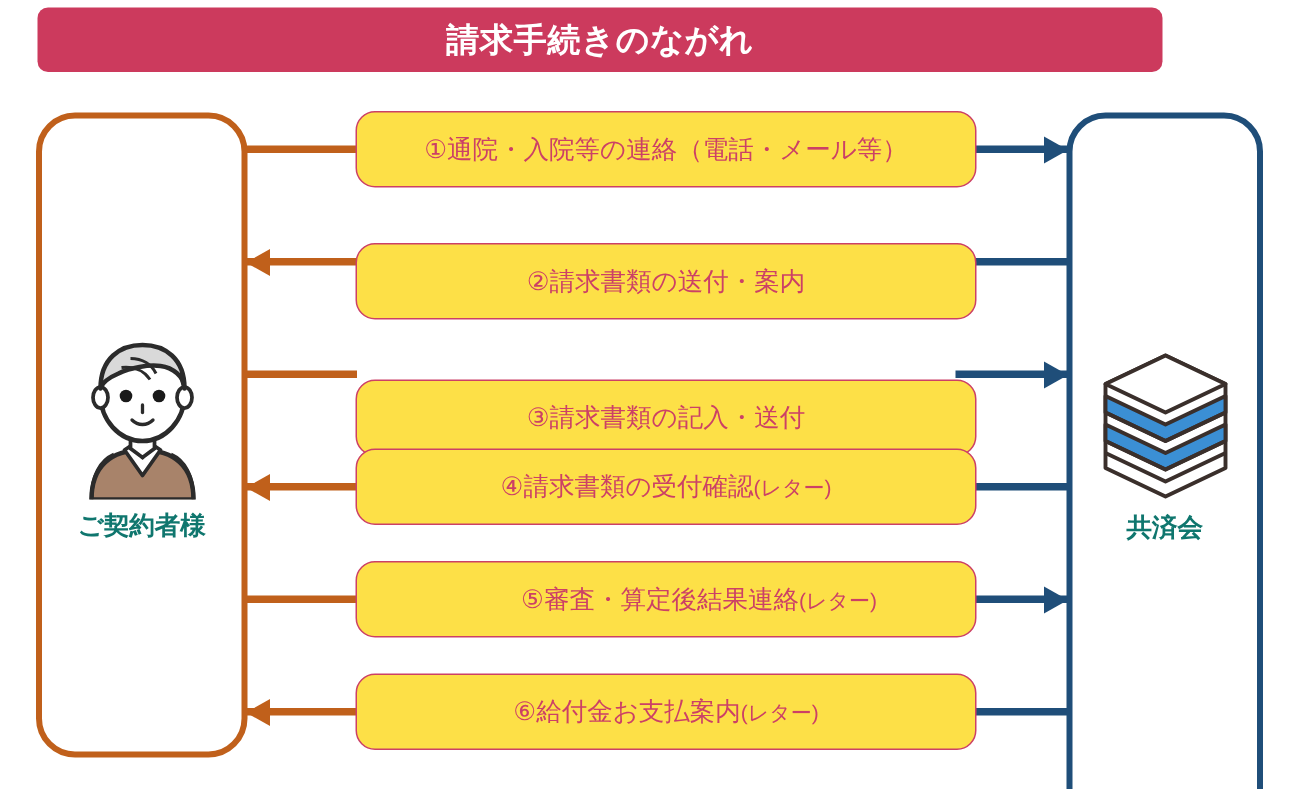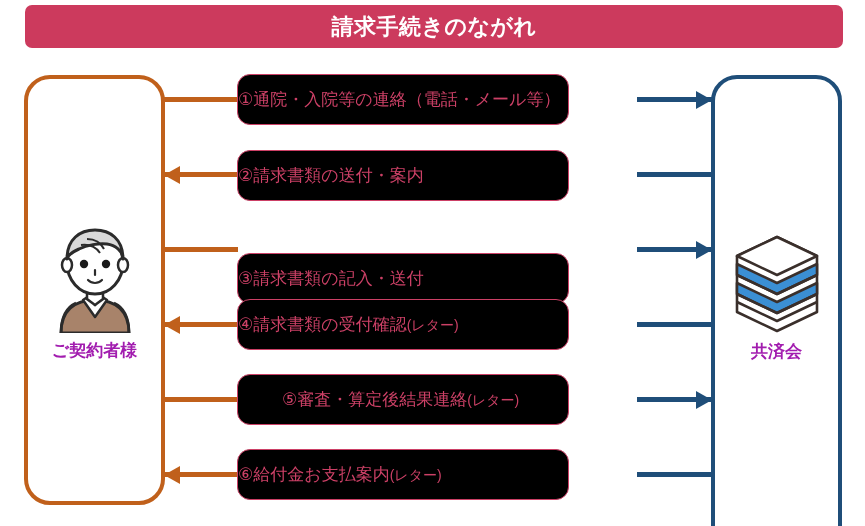--- a/index.html
+++ b/index.html
@@ -11,21 +11,21 @@
     width: 865px; height: 526px;
     position: relative;
     font-family: "Liberation Sans", "DejaVu Sans", sans-serif;
     overflow: hidden;
   }
 
   
   #title-bar {
     position: absolute;
     left: 25px; top: 5px;
-    width: 818px; height: 43px;
+    width: 750px; height: 43px;
     background: #cc3a5d;
     border-radius: 7px;
     display: flex;
     align-items: center;
     justify-content: center;
   }
   #title-text {
     color: #ffffff;
     font-size: 22px;
     font-weight: bold;
@@ -55,35 +55,36 @@
     display: flex;
     flex-direction: column;
     align-items: center;
   }
   #customer-inner { top: 148px; }
   #org-inner { top: 155px; }
   .actor-label {
     margin-top: 6px;
     font-size: 17px;
     font-weight: bold;
-    color: #a21caf;
+    color: #0f766e;
     white-space: nowrap;
   }
 
   
   .msg-box {
     position: absolute;
     left: 237px;
-    width: 332px;
+    width: 414px;
     height: 51px;
-    background: #000000;
+    background: #fde047;
     border: 1.6px solid #cc4066;
     border-radius: 13px;
     display: flex;
     align-items: center;
+    justify-content: center;
     z-index: 5;
   }
   .msg-text {
     color: #cc4066;
     font-size: 17px;
     line-height: 1;
     white-space: nowrap;
   }
   .msg-text .small {
     font-size: 14px;
@@ -191,21 +192,21 @@
 <div id="flow-layer">
     <div class="conn conn-left" style="top: 97px;"></div>
     <div class="conn conn-right" style="top: 97px;"></div>
     <div class="arrowhead arrow-right" style="top: 90.5px;"></div>
     <div class="msg-box" style="top: 74px;">
       <span class="msg-text">①通院・入院等の連絡（電話・メール等）</span>
     </div>
     <div class="conn conn-left" style="top: 172px;"></div>
     <div class="conn conn-right" style="top: 172px;"></div>
     <div class="arrowhead arrow-left" style="top: 165.5px;"></div>
-    <div class="msg-box" style="top: 150px;">
+    <div class="msg-box" style="top: 162px;">
       <span class="msg-text">②請求書類の送付・案内</span>
     </div>
     <div class="conn conn-left" style="top: 247px;"></div>
     <div class="conn conn-right" style="top: 247px;"></div>
     <div class="arrowhead arrow-right" style="top: 240.5px;"></div>
     <div class="msg-box" style="top: 224px; margin-top: 29px;">
       <span class="msg-text">③請求書類の記入・送付</span>
     </div>
     <div class="conn conn-left" style="top: 322px;"></div>
     <div class="conn conn-right" style="top: 322px;"></div>

